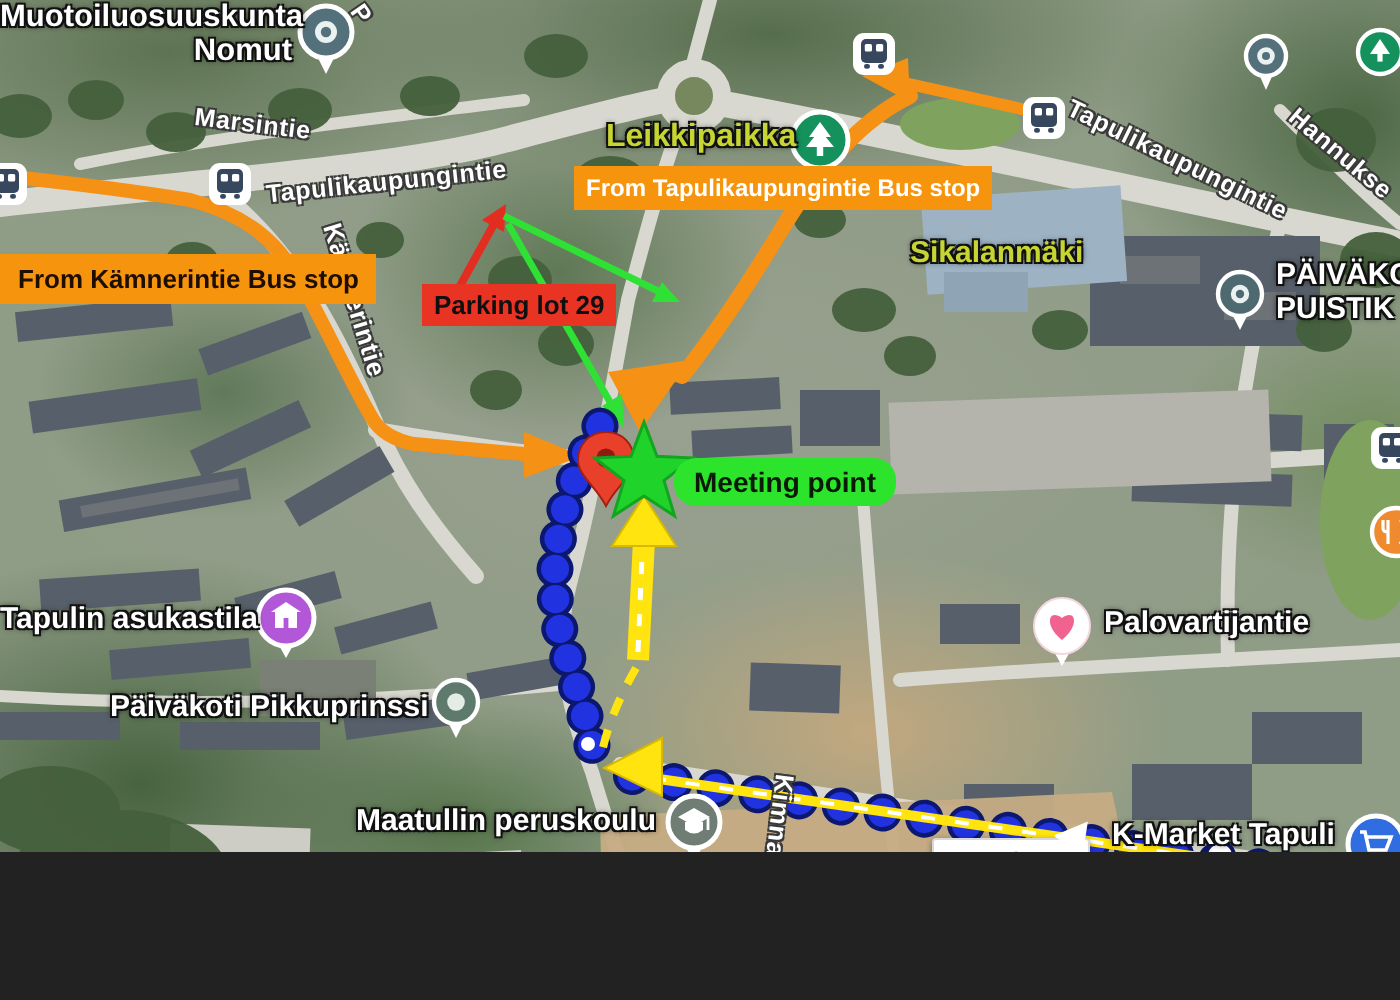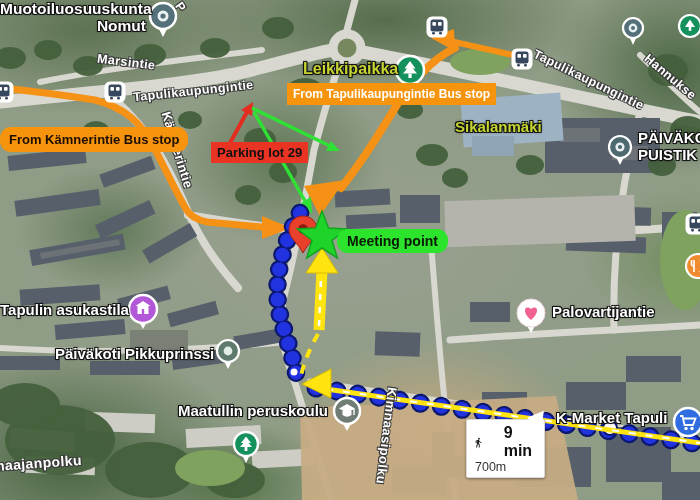--- a/index.html
+++ b/index.html
@@ -1,16 +1,16 @@
 <!DOCTYPE html>
 <html><head>
 <meta charset="utf-8">
 <style>
   html,body{margin:0;padding:0;background:#222;}
-  #stage{position:relative;width:700px;height:500px;overflow:hidden;
+  #stage{position:relative;width:700px;height:426px;overflow:hidden;
     font-family:"Liberation Sans","DejaVu Sans",sans-serif;
     background-color:#8f9c86;
     background-image:
       radial-gradient(ellipse 260px 120px at 12% 6%, #5d7352 0%, rgba(93,115,82,0) 70%),
       radial-gradient(ellipse 300px 110px at 55% 4%, #566d4c 0%, rgba(86,109,76,0) 70%),
       radial-gradient(ellipse 180px 150px at 97% 14%, #4d6845 0%, rgba(77,104,69,0) 70%),
       radial-gradient(ellipse 150px 120px at 40% 32%, #5f7855 0%, rgba(95,120,85,0) 70%),
       radial-gradient(ellipse 130px 90px at 16% 46%, #61795a 0%, rgba(97,121,90,0) 72%),
       radial-gradient(ellipse 240px 160px at 10% 92%, #47633f 0%, rgba(71,99,63,0) 72%),
       radial-gradient(ellipse 160px 90px at 33% 97%, #55744a 0%, rgba(85,116,74,0) 70%),
@@ -332,21 +332,21 @@
     <div>PÄIVÄKO</div>
     <div>PUISTIK</div>
   </div>
   <div class="lbl place" style="left:552px;top:304px;">Palovartijantie</div>
   <div class="lbl place" style="left:0;top:302px;">Tapulin asukastila</div>
   <div class="lbl place" style="left:55px;top:346px;">Päiväkoti Pikkuprinssi</div>
   <div class="lbl place" style="left:178px;top:403px;">Maatullin peruskoulu</div>
   <div class="lbl place" style="left:556px;top:410px;">K-Market Tapuli</div>
 
   <div class="box orange" style="left:287px;top:83px;">From Tapulikaupungintie Bus stop</div>
-  <div class="box orange dark" style="left:0;top:127px;border-radius:11px;">From Kämnerintie Bus stop</div>
+  <div class="box orange dark" style="left:0;top:127px;">From Kämnerintie Bus stop</div>
   <div class="box red" style="left:196px;top:142px;margin-left:15px;">Parking lot 29</div>
   <div class="box greenbox" style="left:337px;top:229px;border-radius:11px;">Meeting point</div>
 
   <div id="walkbox">
     <div class="tail"></div>
     <div class="row1">
       <svg width="13" height="17" viewBox="0 0 24 24">
         <path fill="#111" d="M13.5 5.5c1.1 0 2-.9 2-2s-.9-2-2-2-2 .9-2 2 .9 2 2 2zM9.8 8.9L7 23h2.1l1.8-8 2.1 2v6h2v-7.5l-2.1-2 .6-3C14.8 12 16.8 13 19 13v-2c-1.9 0-3.5-1-4.3-2.4l-1-1.6c-.4-.6-1-1-1.7-1-.3 0-.5.1-.8.1L6 8.3V13h2V9.6l1.8-.7"></path>
       </svg>
       <span>9 min</span>

